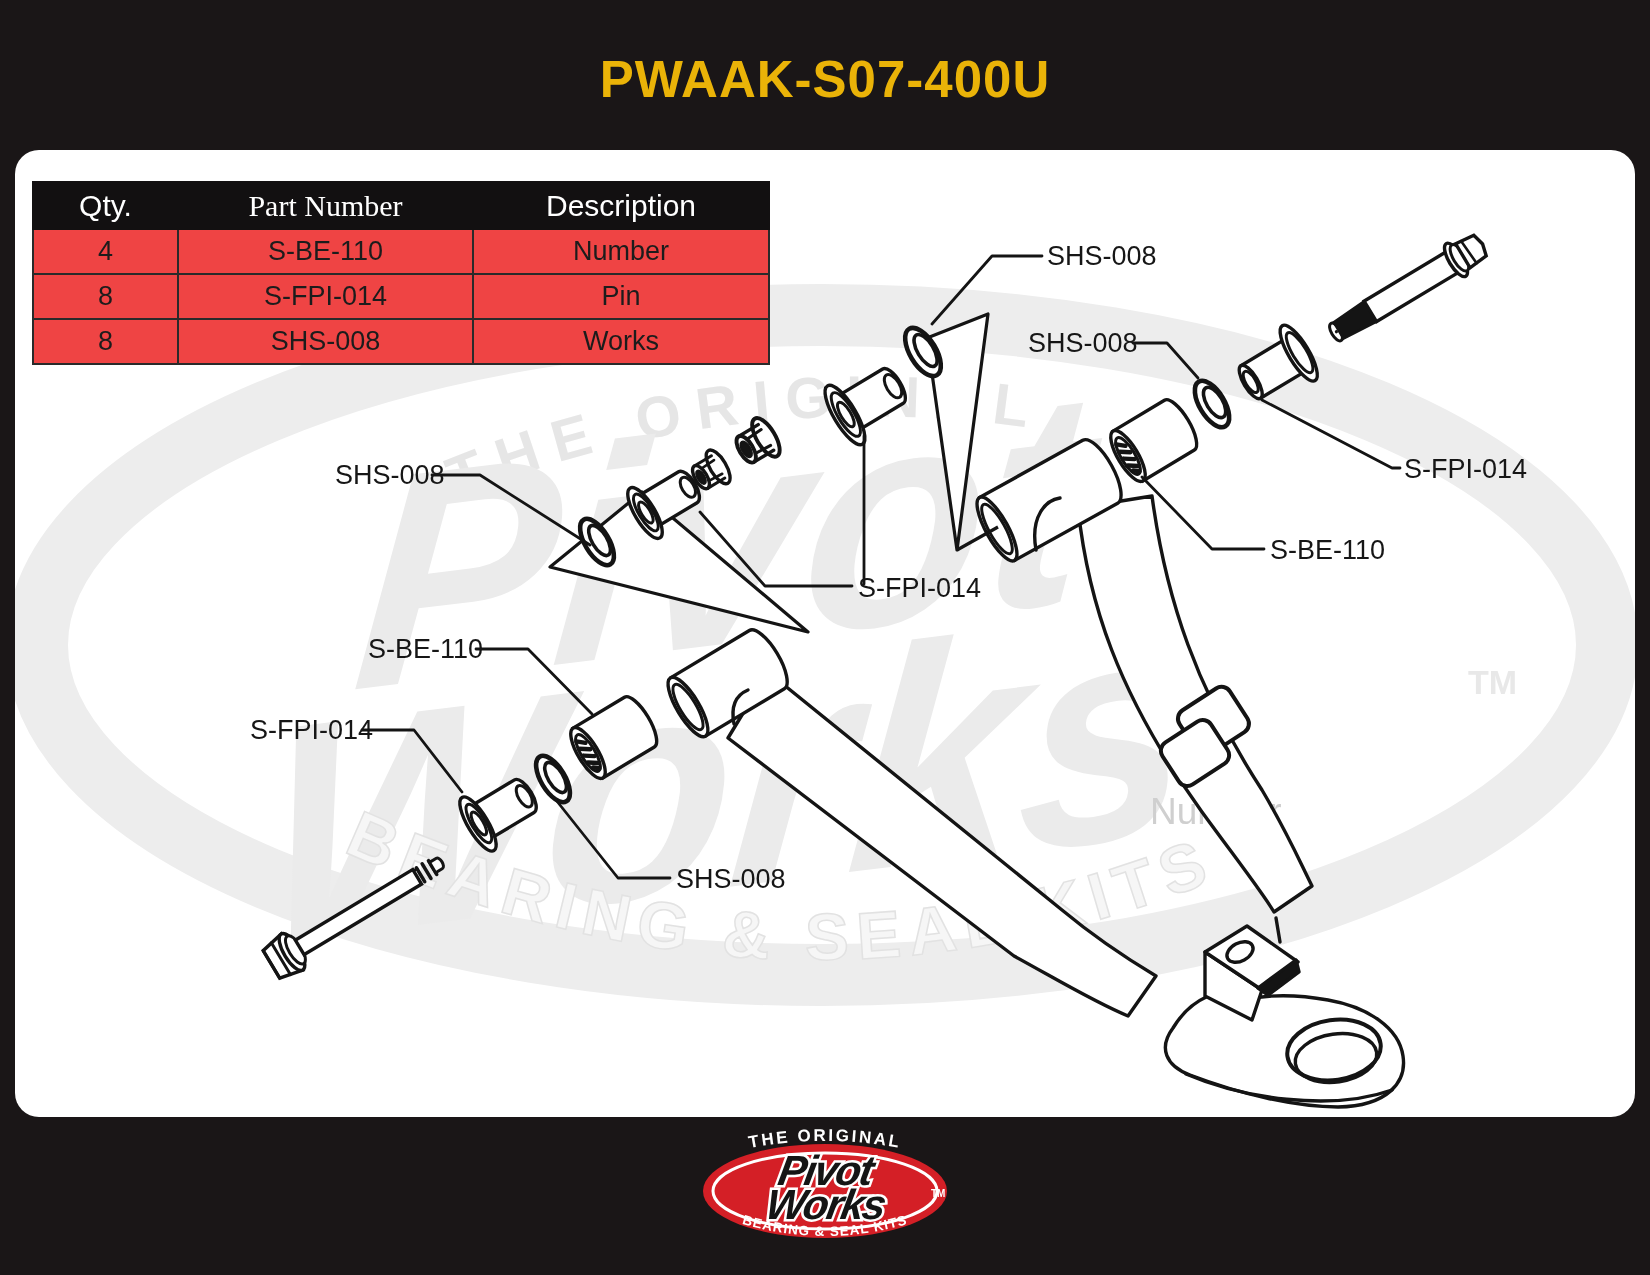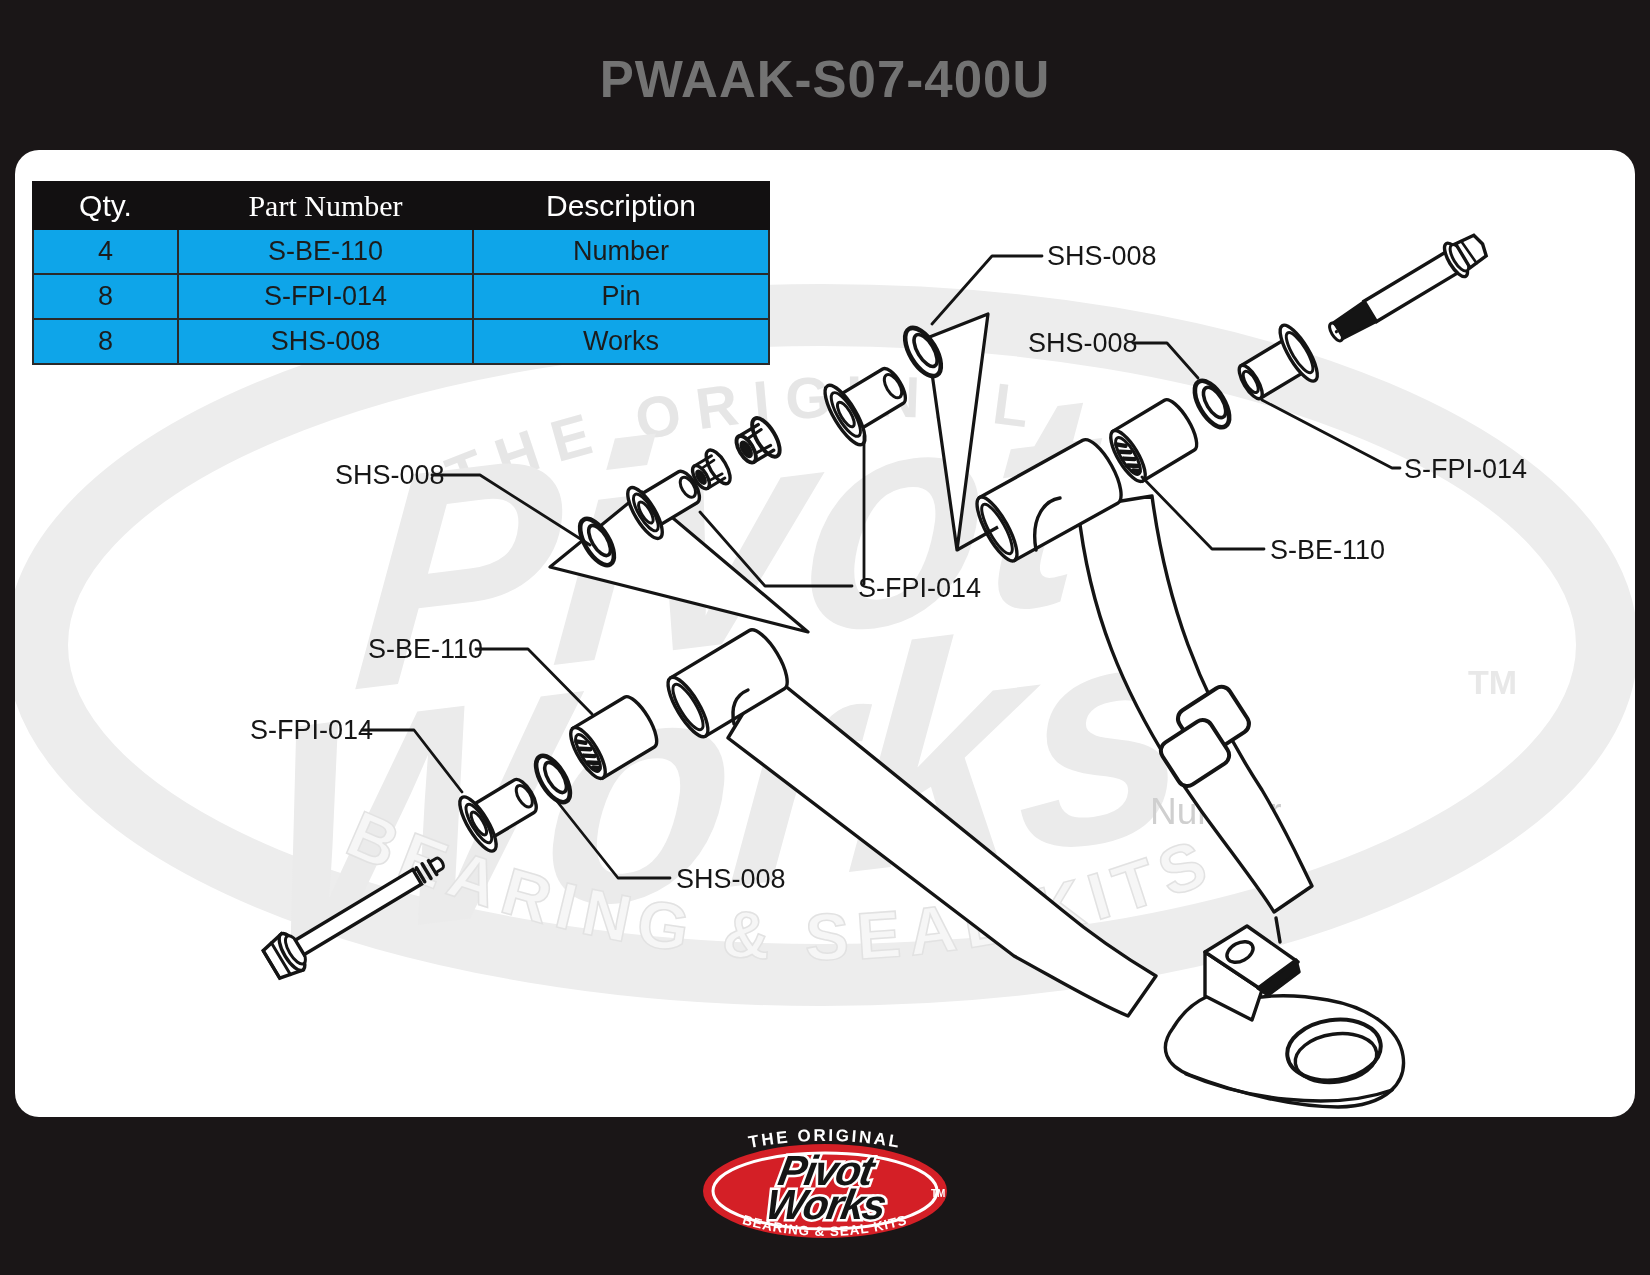--- a/index.html
+++ b/index.html
@@ -2,31 +2,31 @@
 <html><head>
 <meta charset="utf-8">
 <style>
   html,body{margin:0;padding:0;}
   body{
     width:1650px;height:1275px;position:relative;overflow:hidden;
     background:#1a1617;font-family:"Liberation Sans", sans-serif;
   }
   .title{
     position:absolute;left:0;top:50px;width:100%;text-align:center;
-    color:#737373;font-size:51px;font-weight:bold;letter-spacing:1px;
+    color:#eab308;font-size:51px;font-weight:bold;letter-spacing:1px;
   }
   .sheet{
     position:absolute;left:15px;top:150px;width:1620px;height:967px;
     background:#ffffff;border-radius:24px;overflow:hidden;
   }
   .diagram-svg{position:absolute;left:0;top:0;}
   svg text{font-family:"Liberation Sans", sans-serif;}
   .parts-table{
     position:absolute;left:17px;top:31px;border-collapse:collapse;
-    background:#0ea5e9;
+    background:#ef4444;
   }
   .parts-table th{
     background:#121011;color:#ffffff;font-size:30px;font-weight:normal;
     border:2px solid #121011;padding:0;height:45px;text-align:center;
   }
   .parts-table td{
     color:#1c1c1c;font-size:27px;border:2px solid #2a2a2a;
     height:43px;text-align:center;padding:0;
   }
   .col-qty{width:143px;} .col-part{width:293px;font-family:Liberation Serif, serif;} .col-desc{width:294px;margin-top:48px;}

